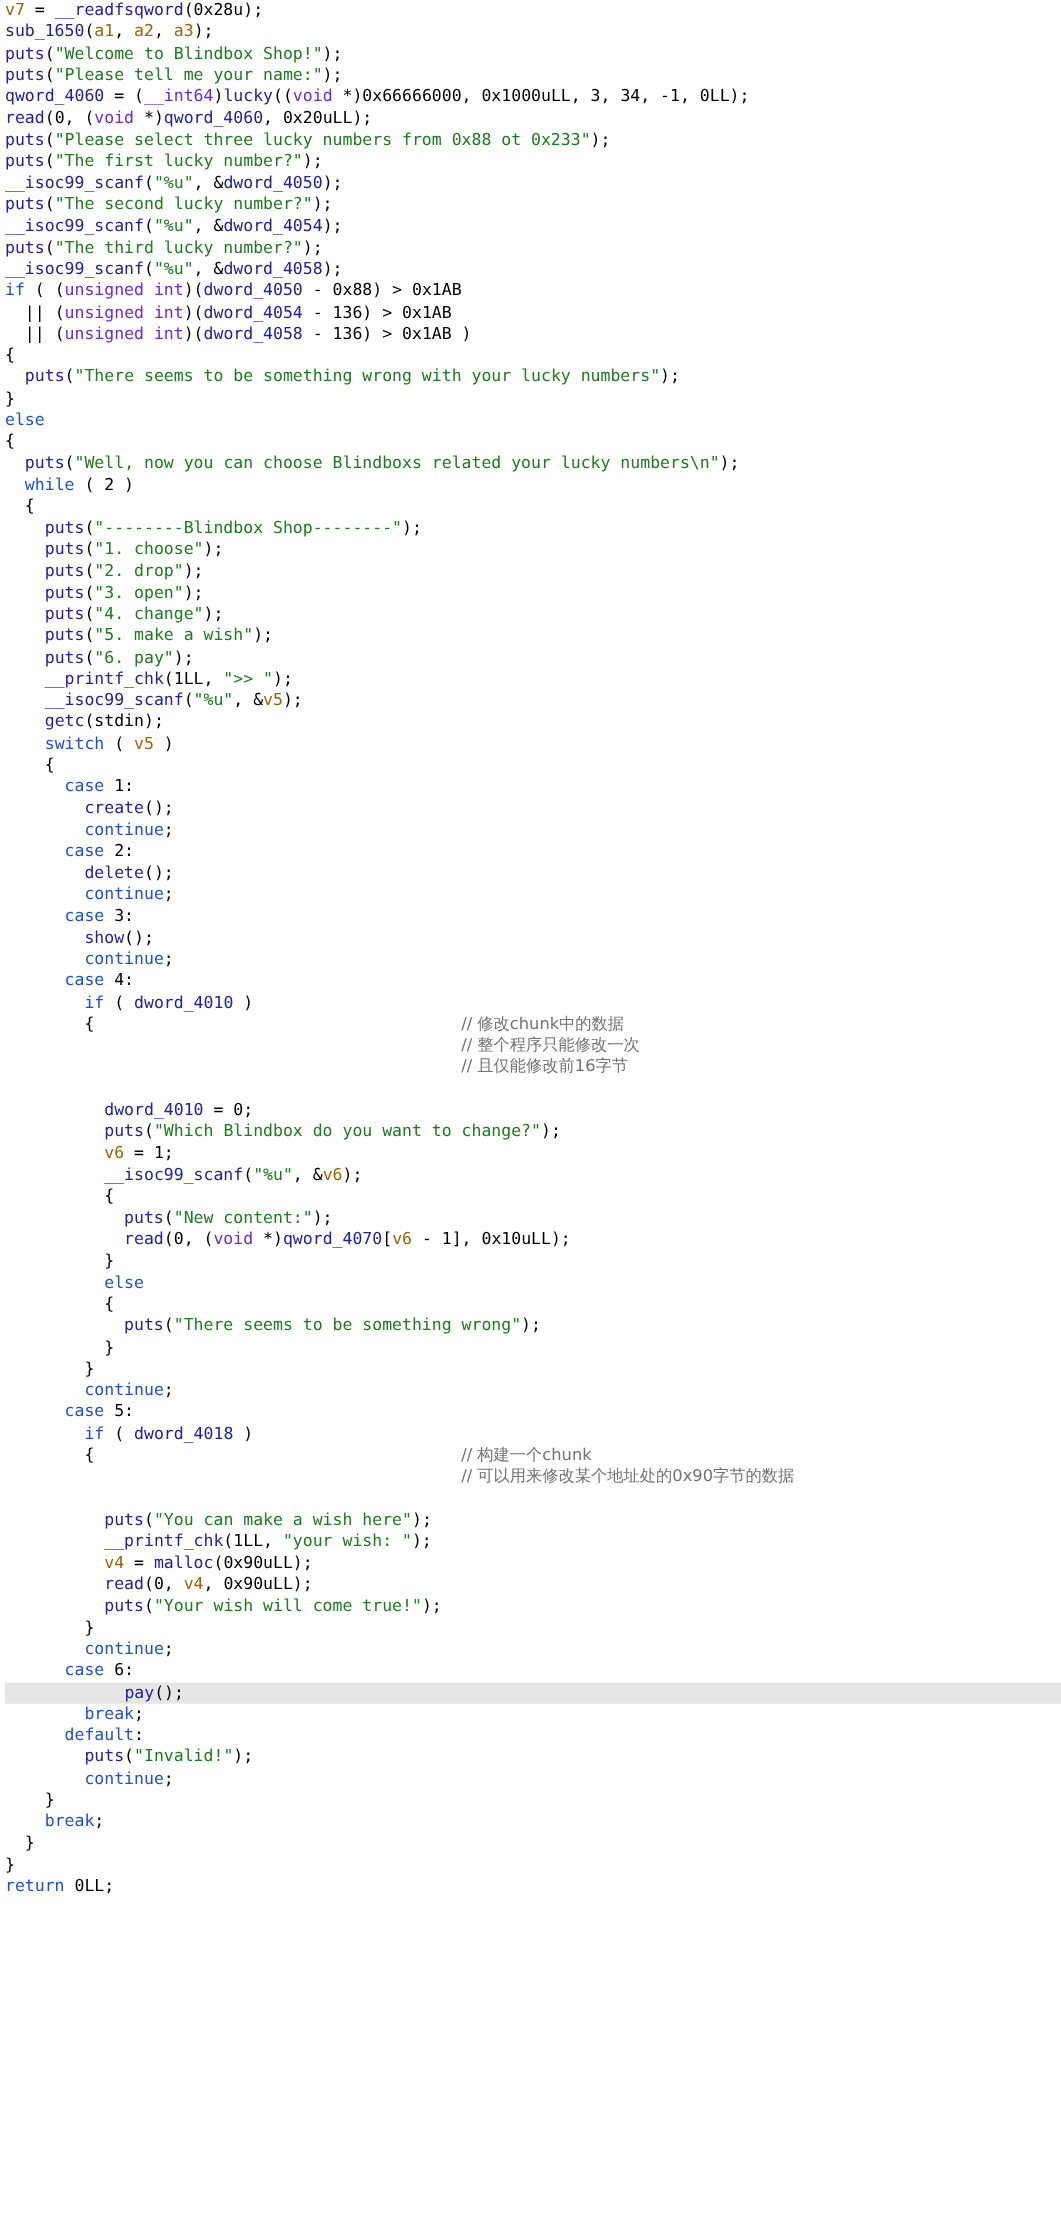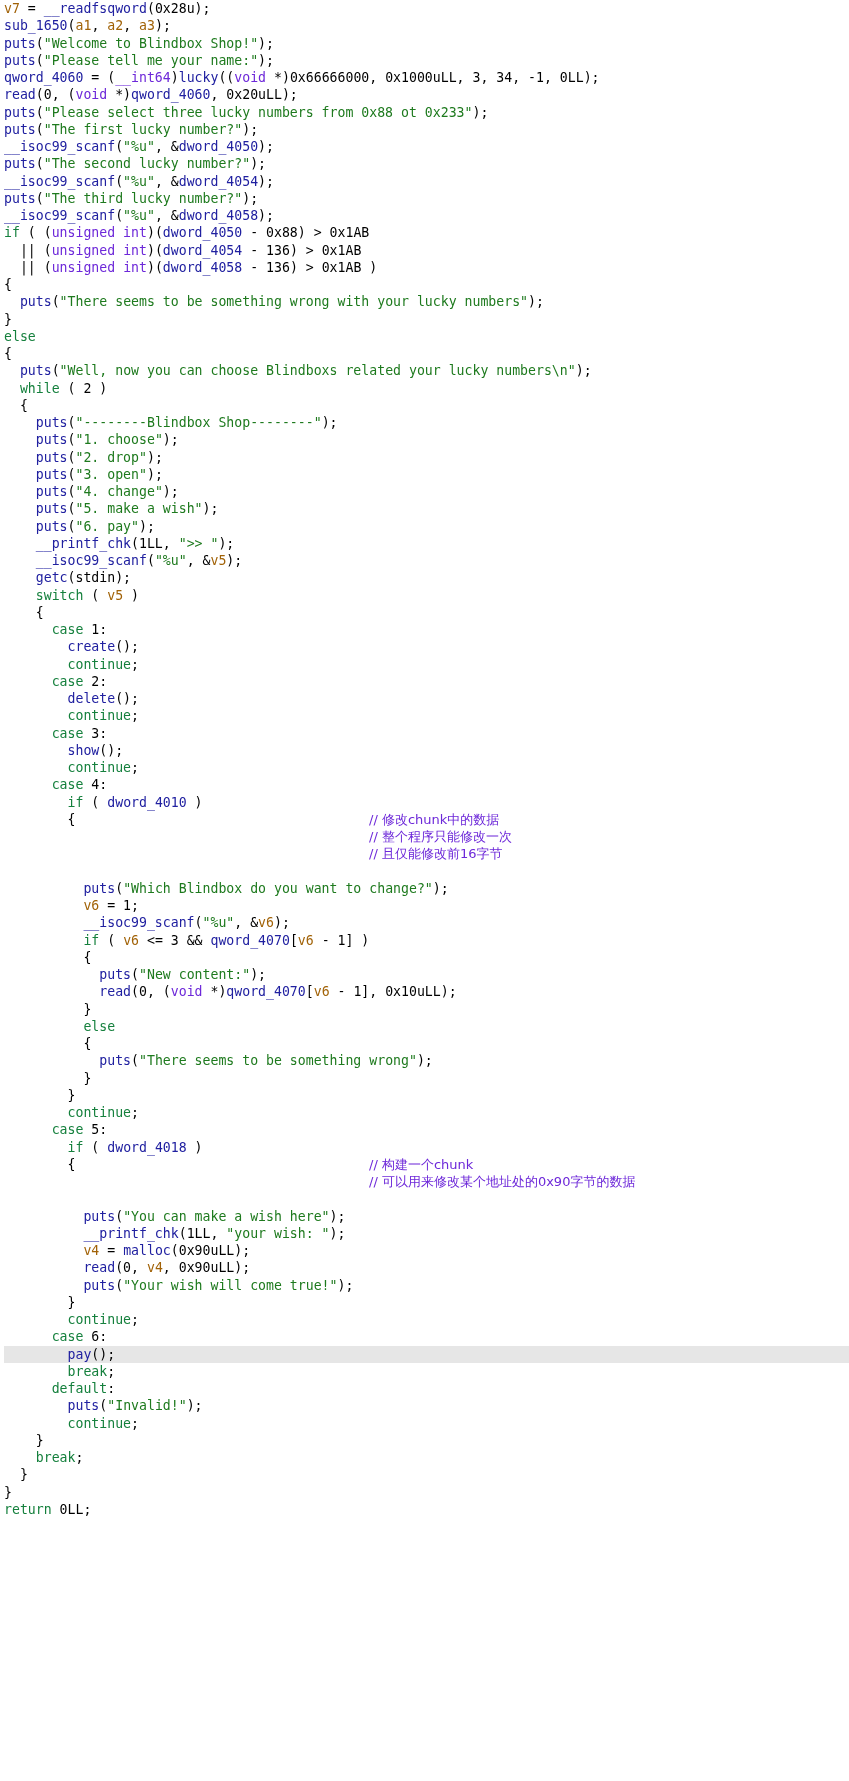--- a/index.html
+++ b/index.html
@@ -22,40 +22,41 @@
   }
   .ln {
     position: relative;
     white-space: pre;
     height: 17.25px;
     line-height: 17.25px;
     font-size: 13.2px;
   }
   .ln.hl {
     background: #e6e6e6;
+    padding-left: 32px;
   }
   
-  .kw   { color: #15803d; }            
+  .kw   { color: #1d4ed8; }            
   .fn   { color: #2020a0; text-align: center; }            
   .str  { color: #1e7a1e; }            
   .var  { color: #a16207; }            
   .typ  { color: #6d28d9; }            
   .gvar { color: #2020a0; margin-top: 47px; }            
   .pun  { color: #000000; }            
   .cmt  { color: #2e8b2e; }            
   .cmt-cn {
     font-family: "DejaVu Sans", "Liberation Sans", sans-serif;
     font-size: 13px;
   }
   .comment-col {
     position: absolute;
     left: 365px;
     top: 0;
     white-space: pre;
-    color: #6d28d9;
+    color: #737373;
   }
 </style>
 </head>
 <body>
 
 <div id="code">
 
 <div class="ln"><span class="var">v7</span> = <span class="fn">__readfsqword</span>(0x28u);</div>
 <div class="ln"><span class="fn">sub_1650</span>(<span class="var">a1</span>, <span class="var">a2</span>, <span class="var">a3</span>);</div>
 <div class="ln"><span class="fn">puts</span>(<span class="str">"Welcome to Blindbox Shop!"</span>);</div>
@@ -100,24 +101,24 @@
 <div class="ln">        <span class="kw">continue</span>;</div>
 <div class="ln">      <span class="kw">case</span> 3:</div>
 <div class="ln">        <span class="fn">show</span>();</div>
 <div class="ln">        <span class="kw">continue</span>;</div>
 <div class="ln">      <span class="kw">case</span> 4:</div>
 <div class="ln">        <span class="kw">if</span> ( <span class="gvar">dword_4010</span> )</div>
 <div class="ln">        {<span class="comment-col cmt cmt-cn">// 修改chunk中的数据</span></div>
 <div class="ln"><span class="comment-col cmt cmt-cn">// 整个程序只能修改一次</span></div>
 <div class="ln"><span class="comment-col cmt cmt-cn">// 且仅能修改前16字节</span></div>
 <div class="ln"></div>
+<div class="ln">          <span class="gvar">dword_4010</span> = 0;</div>
 <div class="ln">          <span class="fn">puts</span>(<span class="str">"Which Blindbox do you want to change?"</span>);</div>
 <div class="ln">          <span class="var">v6</span> = 1;</div>
 <div class="ln">          <span class="fn">__isoc99_scanf</span>(<span class="str">"%u"</span>, &amp;<span class="var">v6</span>);</div>
-<div class="ln">          <span class="kw">if</span> ( <span class="var">v6</span> &lt;= 3 &amp;&amp; <span class="gvar">qword_4070</span>[<span class="var">v6</span> - 1] )</div>
 <div class="ln">          {</div>
 <div class="ln">            <span class="fn">puts</span>(<span class="str">"New content:"</span>);</div>
 <div class="ln">            <span class="fn">read</span>(0, (<span class="typ">void </span>*)<span class="gvar">qword_4070</span>[<span class="var">v6</span> - 1], 0x10uLL);</div>
 <div class="ln">          }</div>
 <div class="ln">          <span class="kw">else</span></div>
 <div class="ln">          {</div>
 <div class="ln">            <span class="fn">puts</span>(<span class="str">"There seems to be something wrong"</span>);</div>
 <div class="ln">          }</div>
 <div class="ln">        }</div>
 <div class="ln">        <span class="kw">continue</span>;</div>

